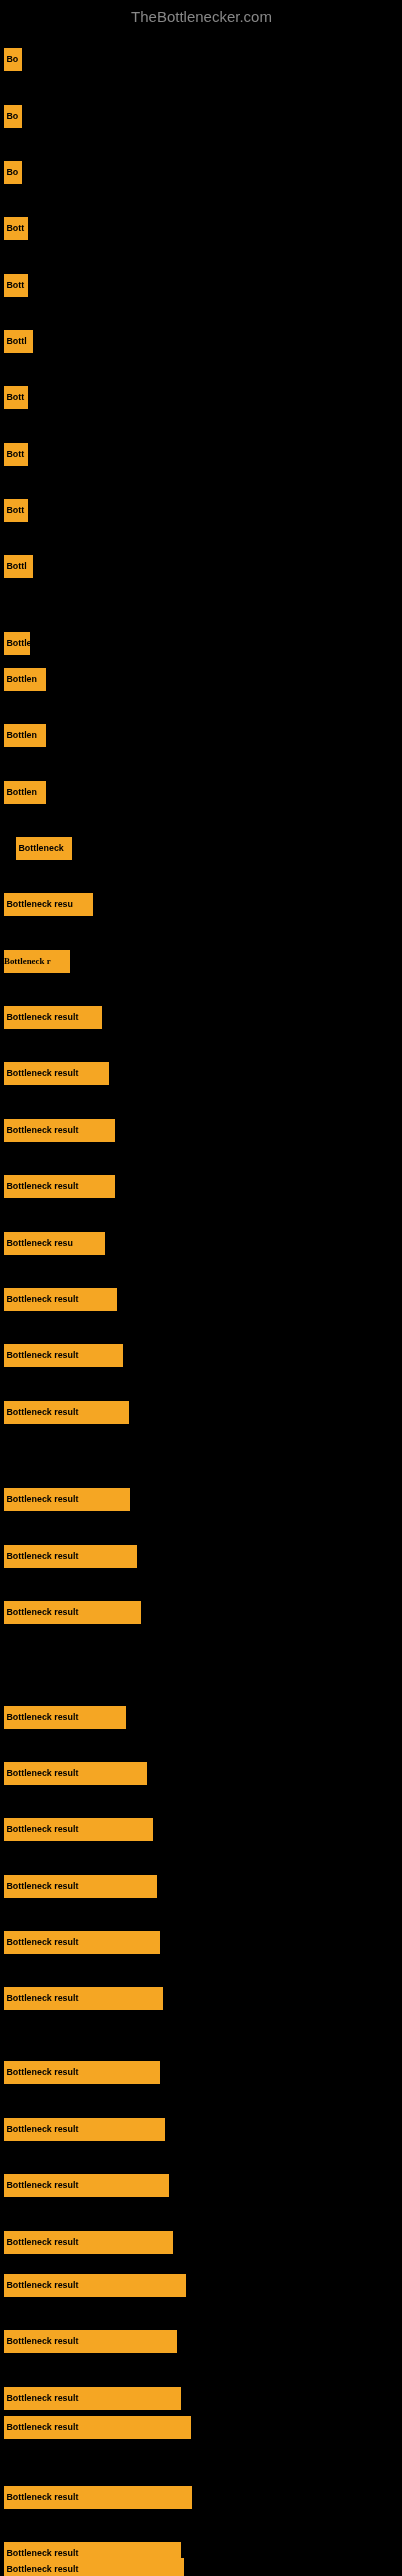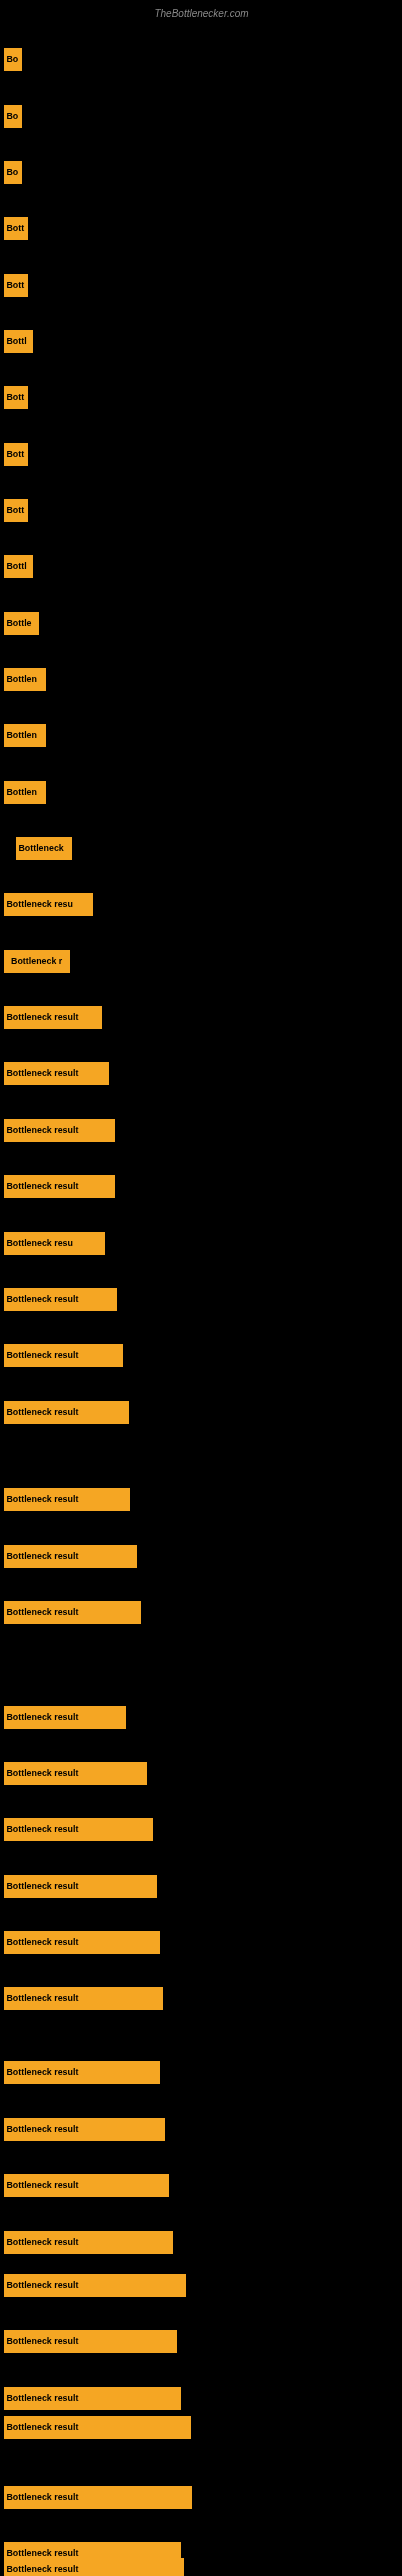--- a/index.html
+++ b/index.html
@@ -9,28 +9,27 @@
     }
     body {
       width: 403px;
       min-height: 2576px;
       background-color: #000000;
       font-family: Arial, sans-serif;
       position: relative;
     }
     .site-title {
       color: #888888;
-      font-size: 10px;
+      font-size: 15px;
       text-align: center;
       padding: 6.4px 0;
       position: absolute;
       top: 1.6px;
       left: 0;
       right: 0;
-      font-style: italic;
     }
     .bars-container {
       position: absolute;
       top: 24px;
       left: 0;
       width: 403px;
     }
   </style>
 </head>
 <body>
@@ -82,21 +81,21 @@
       <div style="background-color: rgb(245, 166, 35); height: 22.5px; width: 24px; display: flex; align-items: center; padding-left: 2.4px; overflow: hidden; white-space: nowrap;">
         <span style="color: rgb(0, 0, 0); font-size: 8.9px; font-weight: bold;">Bott</span>
       </div>
     </div>
     <div style="position: absolute; top: 531px; left: 4px;">
       <div style="background-color: rgb(245, 166, 35); height: 22.5px; width: 29px; display: flex; align-items: center; padding-left: 2.4px; overflow: hidden; white-space: nowrap;">
         <span style="color: rgb(0, 0, 0); font-size: 8.9px; font-weight: bold;">Bottl</span>
       </div>
     </div>
     <div style="position: absolute; top: 588px; left: 4px;">
-      <div style="background-color: rgb(245, 166, 35); height: 22.5px; width: 35px; display: flex; align-items: center; padding-left: 2.4px; overflow: hidden; white-space: nowrap;">
+      <div style="background-color: rgb(245, 166, 35); height: 22.5px; width: 26px; display: flex; align-items: center; padding-left: 2.4px; overflow: hidden; white-space: nowrap; margin-top: 20px;">
         <span style="color: rgb(0, 0, 0); font-size: 8.9px; font-weight: bold;">Bottle</span>
       </div>
     </div>
     <div style="position: absolute; top: 644px; left: 4px;">
       <div style="background-color: rgb(245, 166, 35); height: 22.5px; width: 42px; display: flex; align-items: center; padding-left: 2.4px; overflow: hidden; white-space: nowrap;">
         <span style="color: rgb(0, 0, 0); font-size: 8.9px; font-weight: bold;">Bottlen</span>
       </div>
     </div>
     <div style="position: absolute; top: 700px; left: 4px;">
       <div style="background-color: rgb(245, 166, 35); height: 22.5px; width: 42px; display: flex; align-items: center; padding-left: 2.4px; overflow: hidden; white-space: nowrap;">
@@ -112,21 +111,21 @@
       <div style="background-color: rgb(245, 166, 35); height: 22.5px; width: 56px; display: flex; align-items: center; padding-left: 2.4px; overflow: hidden; white-space: nowrap;">
         <span style="color: rgb(0, 0, 0); font-size: 8.9px; font-weight: bold;">Bottleneck</span>
       </div>
     </div>
     <div style="position: absolute; top: 869px; left: 4px;">
       <div style="background-color: rgb(245, 166, 35); height: 22.5px; width: 89px; display: flex; align-items: center; padding-left: 2.4px; overflow: hidden; white-space: nowrap;">
         <span style="color: rgb(0, 0, 0); font-size: 8.9px; font-weight: bold;">Bottleneck resu</span>
       </div>
     </div>
     <div style="position: absolute; top: 926px; left: 4px;">
-      <div style="background-color: rgb(245, 166, 35); height: 22.5px; width: 66px; display: flex; align-items: center; padding-left: 7px; overflow: hidden; white-space: nowrap;">
+      <div style="background-color: rgb(245, 166, 35); height: 22.5px; width: 66px; display: flex; align-items: center; padding-left: 0; overflow: hidden; white-space: nowrap; font-family: Liberation Serif, serif;">
         <span style="color: rgb(0, 0, 0); font-size: 8.9px; font-weight: bold;">Bottleneck r</span>
       </div>
     </div>
     <div style="position: absolute; top: 982px; left: 4px;">
       <div style="background-color: rgb(245, 166, 35); height: 22.5px; width: 98px; display: flex; align-items: center; padding-left: 2.4px; overflow: hidden; white-space: nowrap;">
         <span style="color: rgb(0, 0, 0); font-size: 8.9px; font-weight: bold;">Bottleneck result</span>
       </div>
     </div>
     <div style="position: absolute; top: 1038px; left: 4px;">
       <div style="background-color: rgb(245, 166, 35); height: 22.5px; width: 105px; display: flex; align-items: center; padding-left: 2.4px; overflow: hidden; white-space: nowrap;">

